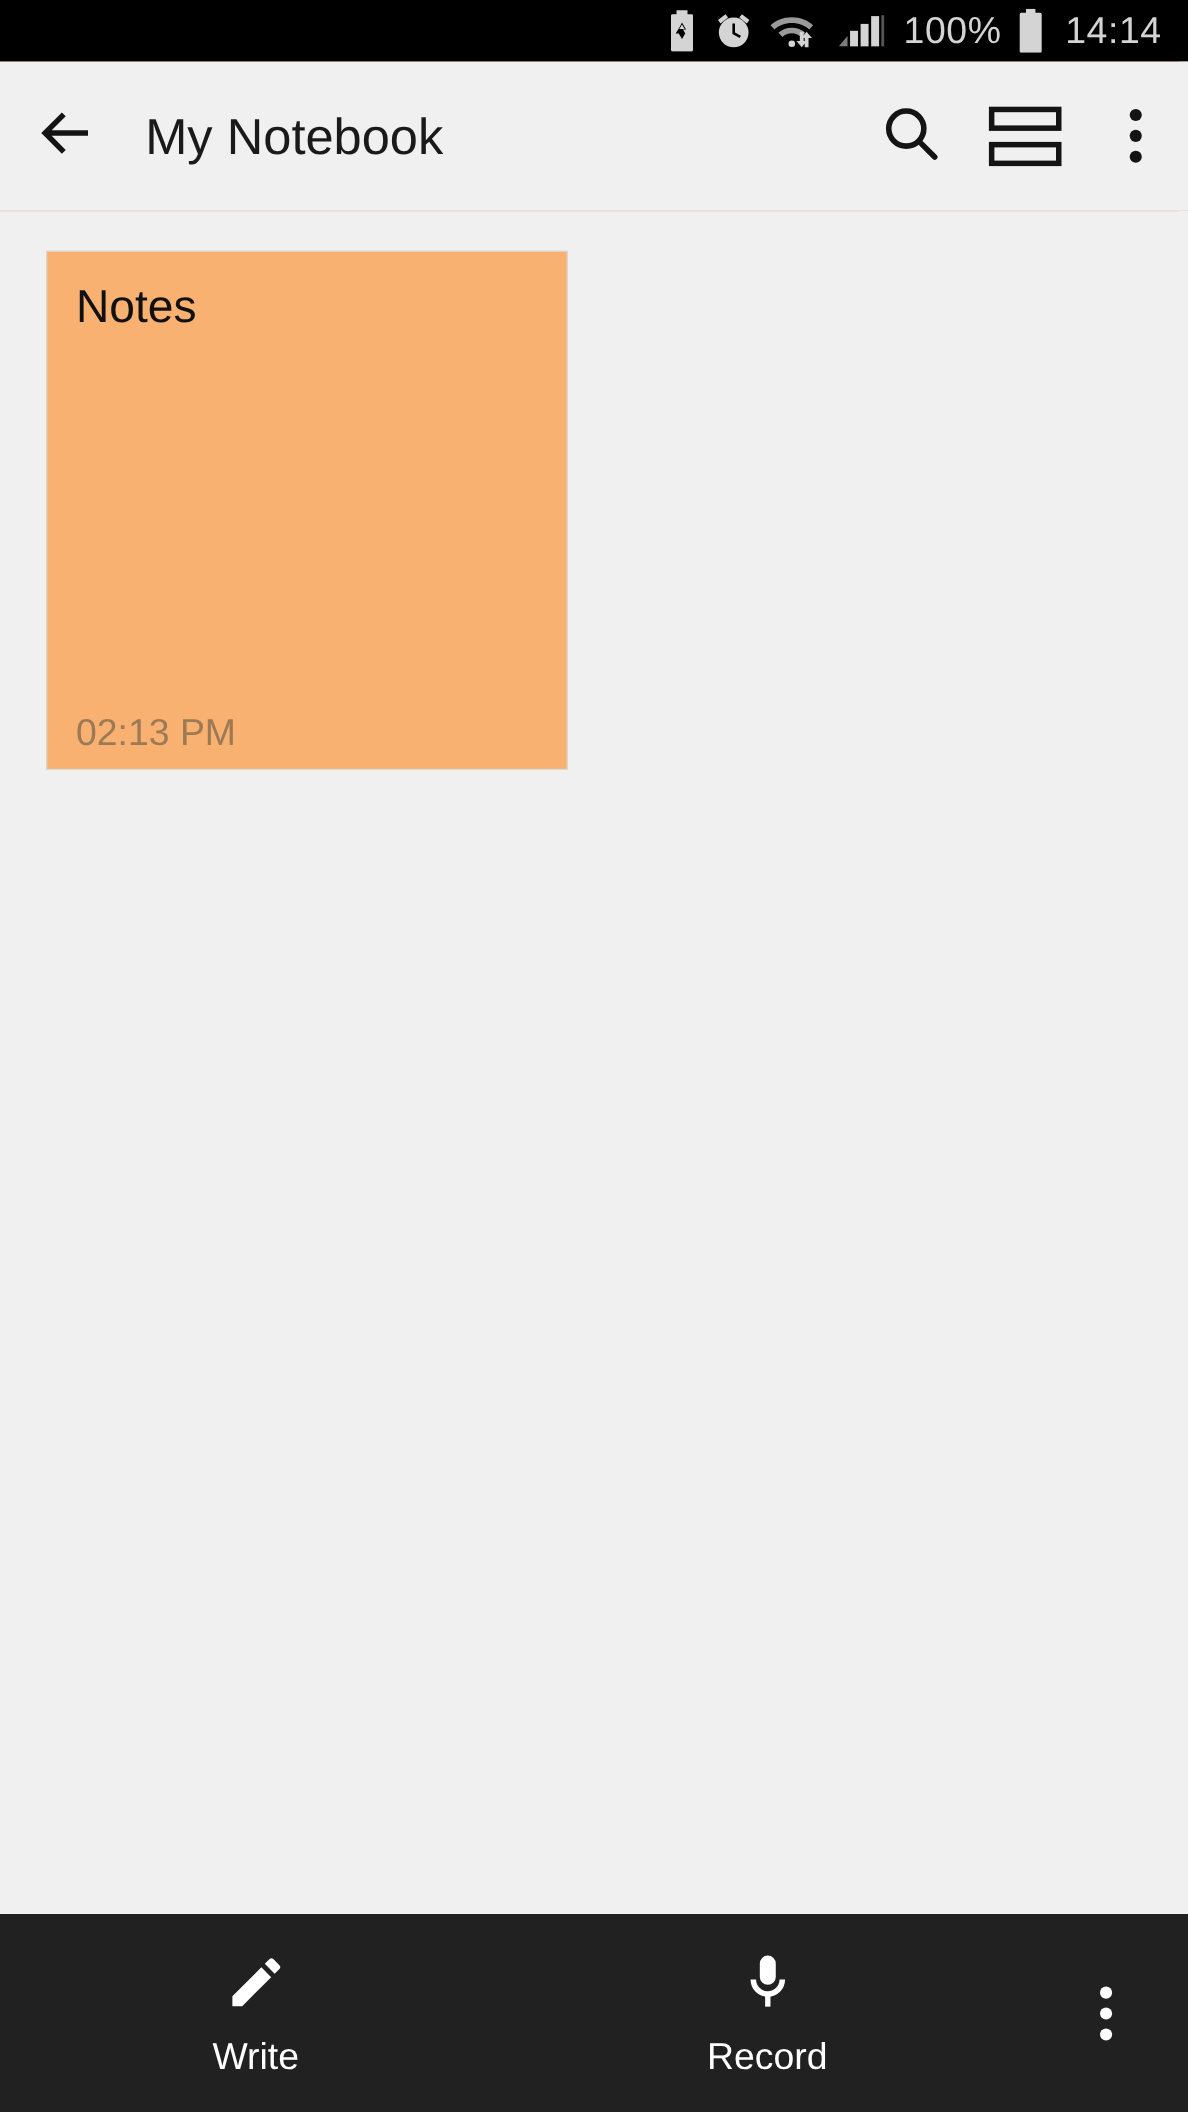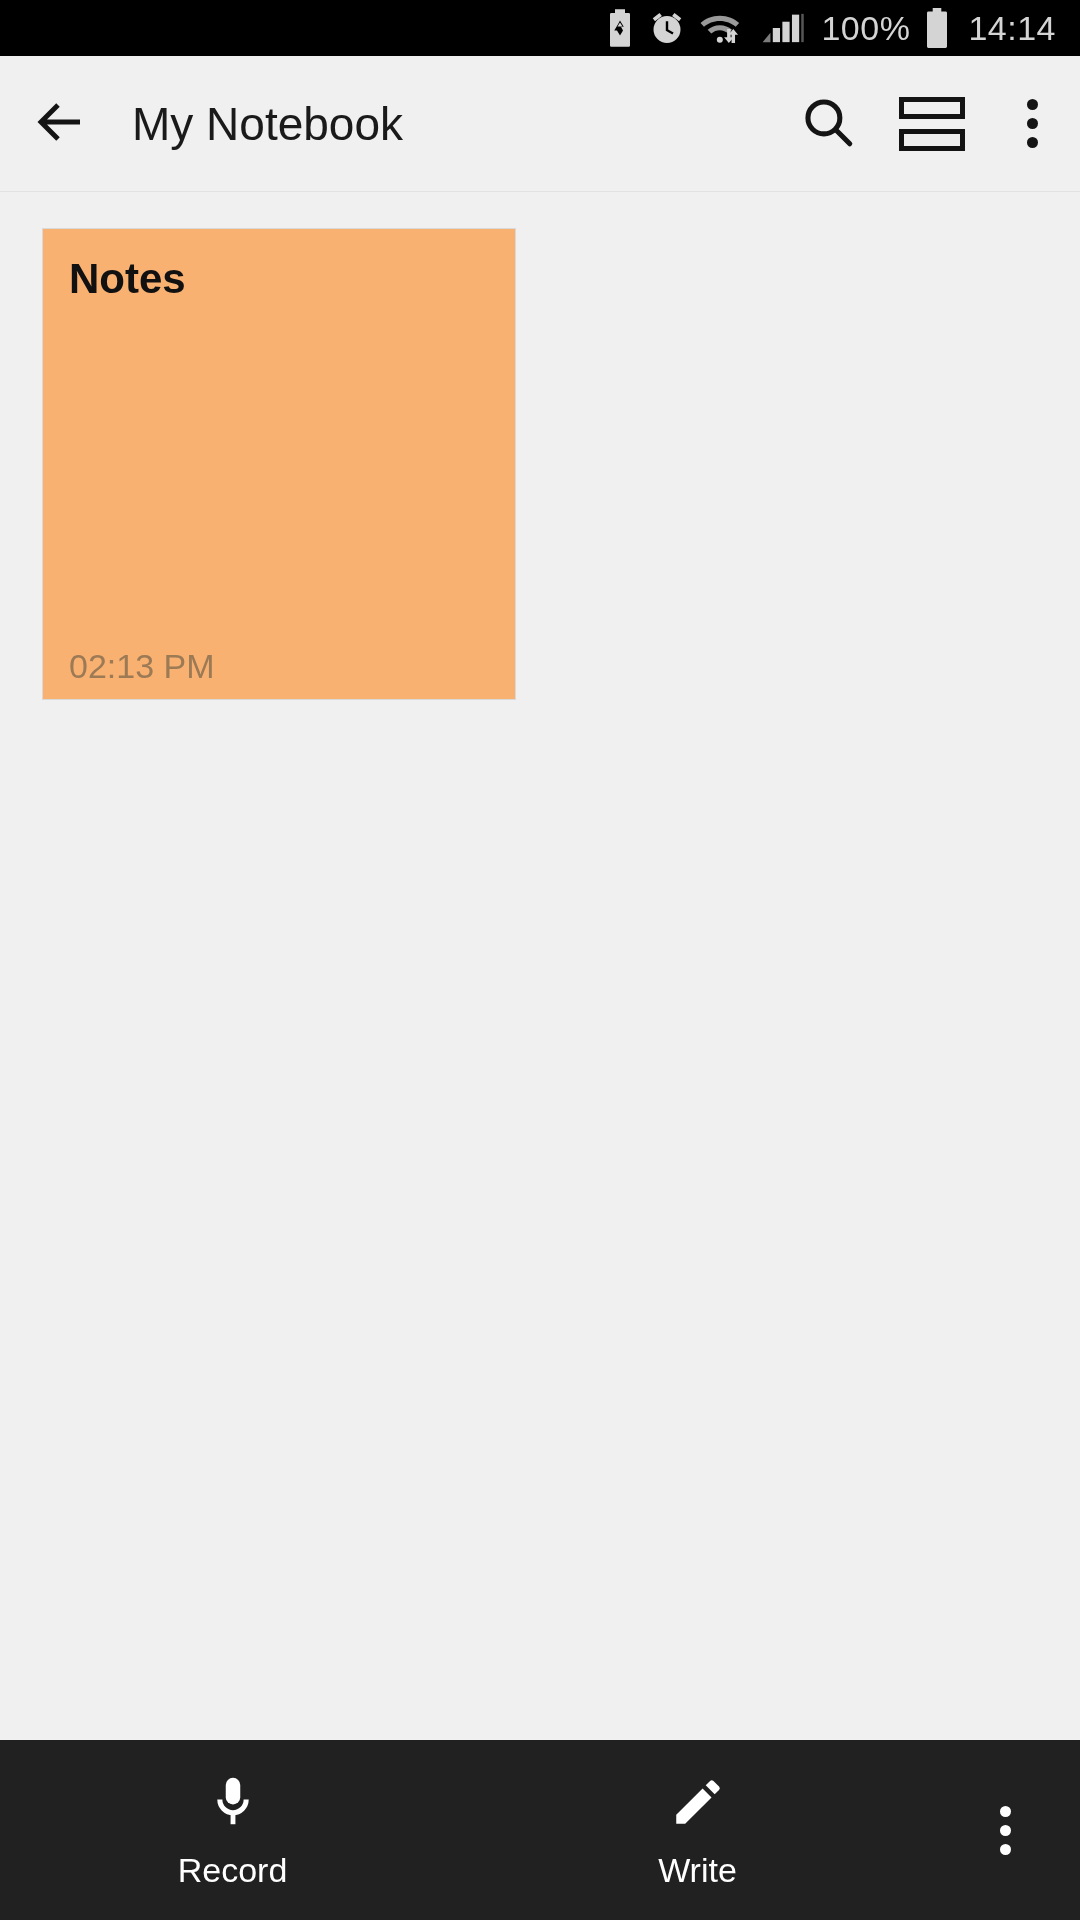--- a/index.html
+++ b/index.html
@@ -65,21 +65,21 @@
     background:#f0f0f0; padding:36px 0 0 42px;
   }
   .note-card {
     width:474px; min-height:472px;
     background:#f9b172; border:1px solid #d9d9d9;
     padding:26px 26px 0 26px;
     display:flex; flex-direction:column;
     box-shadow:0 0 0 0 rgba(0,0,0,0);
   }
   .note-title {
-    font-size:42px; font-weight:bold; color:#111; line-height:1.15;
+    font-size:42px; font-weight:normal; color:#111; line-height:1.15;
     margin-bottom:14px;
   }
   .note-body {
     font-size:38px; color:#1c1c1c; line-height:1.42;
     white-space:pre-wrap; word-wrap:break-word; flex:0 0 auto;
   }
   .note-time {
     font-size:34px; color:#9b7a55; margin-top:auto;
     padding-top:46px; padding-bottom:13px;
   }
@@ -201,37 +201,37 @@
       <div class="note-time">02:13 PM</div>
     </div>
 
   </div>
 
   <div class="toolbar">
 
     <div class="tb-item">
       <span class="tb-icon">
         <svg width="58" height="58" viewBox="0 0 24 24">
+          <path d="M3 17.3V21h3.7L17.6 10.1l-3.7-3.7zM20.7 7a1 1 0 0 0 0-1.4l-2.3-2.3a1 1 0 0 0-1.4 0l-1.8 1.8 3.7 3.7z" fill="#ffffff"></path>
+        </svg>
+      </span>
+      <span class="tb-label">Write</span>
+    </div>
+
+    <div class="tb-item">
+      <span class="tb-icon">
+        <svg width="58" height="58" viewBox="0 0 24 24">
           <rect x="9" y="2" width="6" height="11" rx="3" fill="#ffffff"></rect>
           <path d="M5.5 11a6.5 6.5 0 0 0 13 0h-2.1a4.4 4.4 0 0 1-8.8 0z" fill="#ffffff"></path>
           <rect x="11" y="17" width="2" height="4.2" fill="#ffffff"></rect>
         </svg>
       </span>
       <span class="tb-label">Record</span>
     </div>
 
-    <div class="tb-item">
-      <span class="tb-icon">
-        <svg width="58" height="58" viewBox="0 0 24 24">
-          <path d="M3 17.3V21h3.7L17.6 10.1l-3.7-3.7zM20.7 7a1 1 0 0 0 0-1.4l-2.3-2.3a1 1 0 0 0-1.4 0l-1.8 1.8 3.7 3.7z" fill="#ffffff"></path>
-        </svg>
-      </span>
-      <span class="tb-label">Write</span>
-    </div>
-
 
 
     <div class="tb-overflow">
       <span class="dots-v light">
         <i></i>
           <i></i>
           <i></i>
       </span>
     </div>
   </div>

